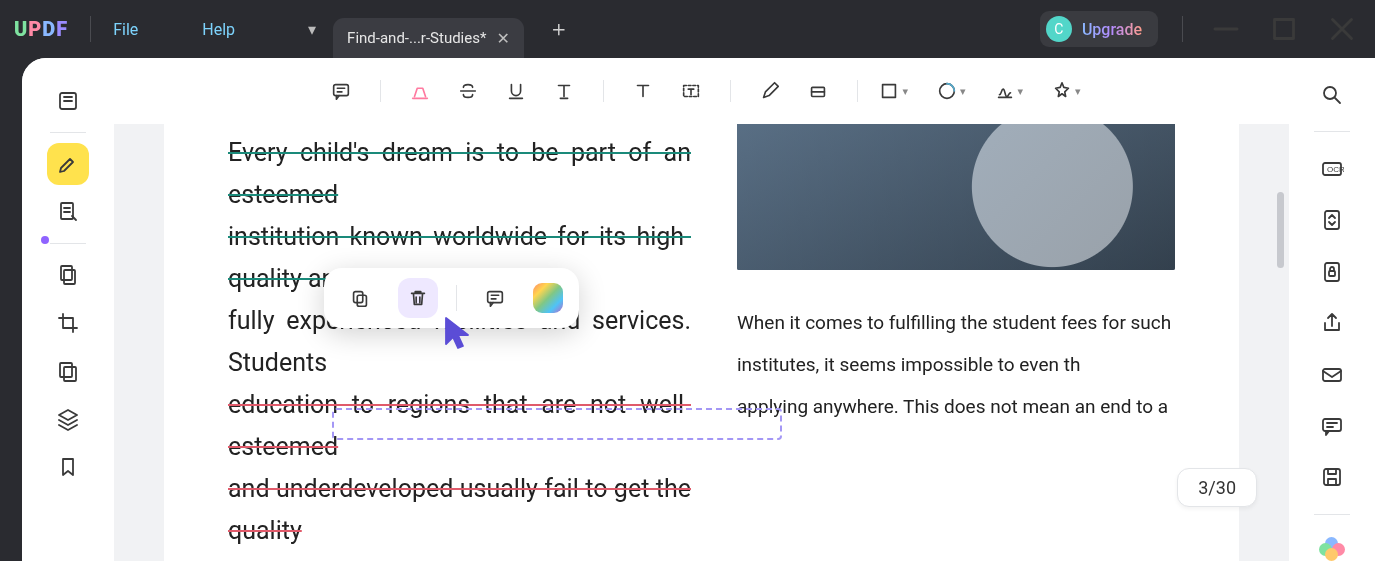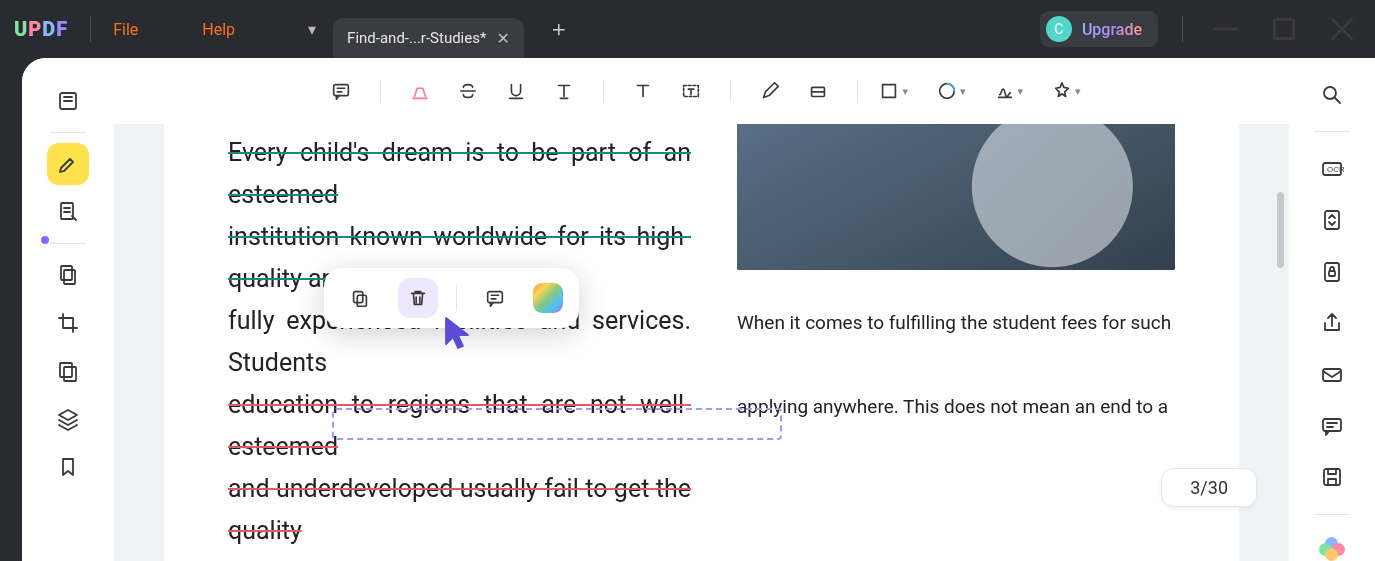--- a/index.html
+++ b/index.html
@@ -6,21 +6,21 @@
 body { width:1375px; height:561px; background:#2a2b30; overflow:hidden; position:relative; }
 
 
 .titlebar { height:58px; background:#2a2b30; display:flex; align-items:center; padding:0 14px; }
 .logo { font-size:20px; font-weight:900; letter-spacing:1px; display:flex; }
 .logo .u { color:#7fe2a0; }
 .logo .p { color:#ff8aa6; }
 .logo .d { color:#8ab8ff; }
 .logo .f { color:#9b8bff; }
 .tb-sep { width:1px; height:26px; background:#4a4b50; margin:0 22px; }
-.menu-item { color:#f97316; font-size:16px; margin-right:64px; cursor:pointer;text-align:center; }
+.menu-item { color:#7dd3fc; font-size:16px; margin-right:64px; cursor:pointer;text-align:center; }
 .tab-dd { width:38px; height:38px; display:flex; align-items:center; justify-content:center; color:#bbb; cursor:pointer; margin-left:-6px; }
 .tab { display:flex; align-items:center; background:#3b3c42; border-radius:11px 11px 0 0; height:40px; padding:12px 14px; margin-top:18px; margin-left:2px; }
 .tab-title { color:#e6e6e6; font-size:15px; margin-right:10px; }
 .tab-close { color:#bfbfbf; font-size:16px; cursor:pointer; }
 .tab-add { color:#d0d0d0; font-size:22px; margin-left:24px; cursor:pointer; }
 .tb-spacer { flex:1; }
 .tb-right { display:flex; align-items:center; gap:20px; }
 .chev { color:#ccc; cursor:pointer; }
 .upgrade-pill { display:flex; align-items:center; background:#3a3b40; border-radius:9px; padding:5px 16px 5px 6px; cursor:pointer; }
 .av { width:26px; height:26px; border-radius:50%; background:#52d6c9; color:#fff; display:flex; align-items:center; justify-content:center; font-size:14px; margin-right:10px; }
@@ -82,21 +82,21 @@
 .popup .pbtn svg { width:22px; height:22px; }
 .popup .pbtn.active { background:#eee8ff; }
 .popup .psep { width:1px; height:26px; background:#e3e5e8; }
 .popup .color-sq { width:30px; height:30px; border-radius:9px; background:linear-gradient(135deg,#ff8a65,#ffd54f,#81c784,#4fc3f7,#ba68c8); cursor:pointer; }
 
 
 .cursor { position:absolute; left:420px; top:258px; pointer-events:none; }
 .cursor svg { width:32px; height:36px; }
 
 
-.page-badge { position:absolute; right:118px; bottom:54px; background:#fff; border:1px solid #e3e5e8; border-radius:12px; padding:8px 28px; font-size:18px; color:#333; box-shadow:0 2px 4px rgba(0,0,0,.05); }
+.page-badge { position:absolute; right:118px; bottom:54px; background:#fff; border:1px solid #e3e5e8; border-radius:12px; padding:8px 20px; font-size:18px; color:#333; box-shadow:0 2px 4px rgba(0,0,0,.05); }
 
 
 .scroll-thumb { position:absolute; right:91px; top:134px; width:7px; height:76px; background:#c7c9ce; border-radius:4px; }
 
 
 svg { fill:none; stroke:#3a3a3a; stroke-width:1.8; stroke-linecap:round; stroke-linejoin:round; }
 </style>
 </head>
 <body>
 
@@ -343,21 +343,21 @@
           <span class="strike-g">institution known worldwide for its high-quality and</span><br>
           <span>fully experienced facilities and services. Students</span><br>
           <span class="strike-r">education to regions that are not well-esteemed</span><br>
           <span class="strike-r">and underdeveloped usually fail to get the quality</span><br>
           <br>
         </div>
         <div class="col-right">
           <div class="img-ph"></div>
           <p>
             <span>When it comes to fulfilling the student fees for such</span><br>
-            <br>
+            <span>institutes, it seems impossible to even th</span><br>
             <span>applying anywhere. This does not mean an end to a</span>
           </p>
         </div>
       </div>
     </div>
     <div class="sel-box"></div>
   </div>
 
   <div class="popup">
     <div class="pbtn">

